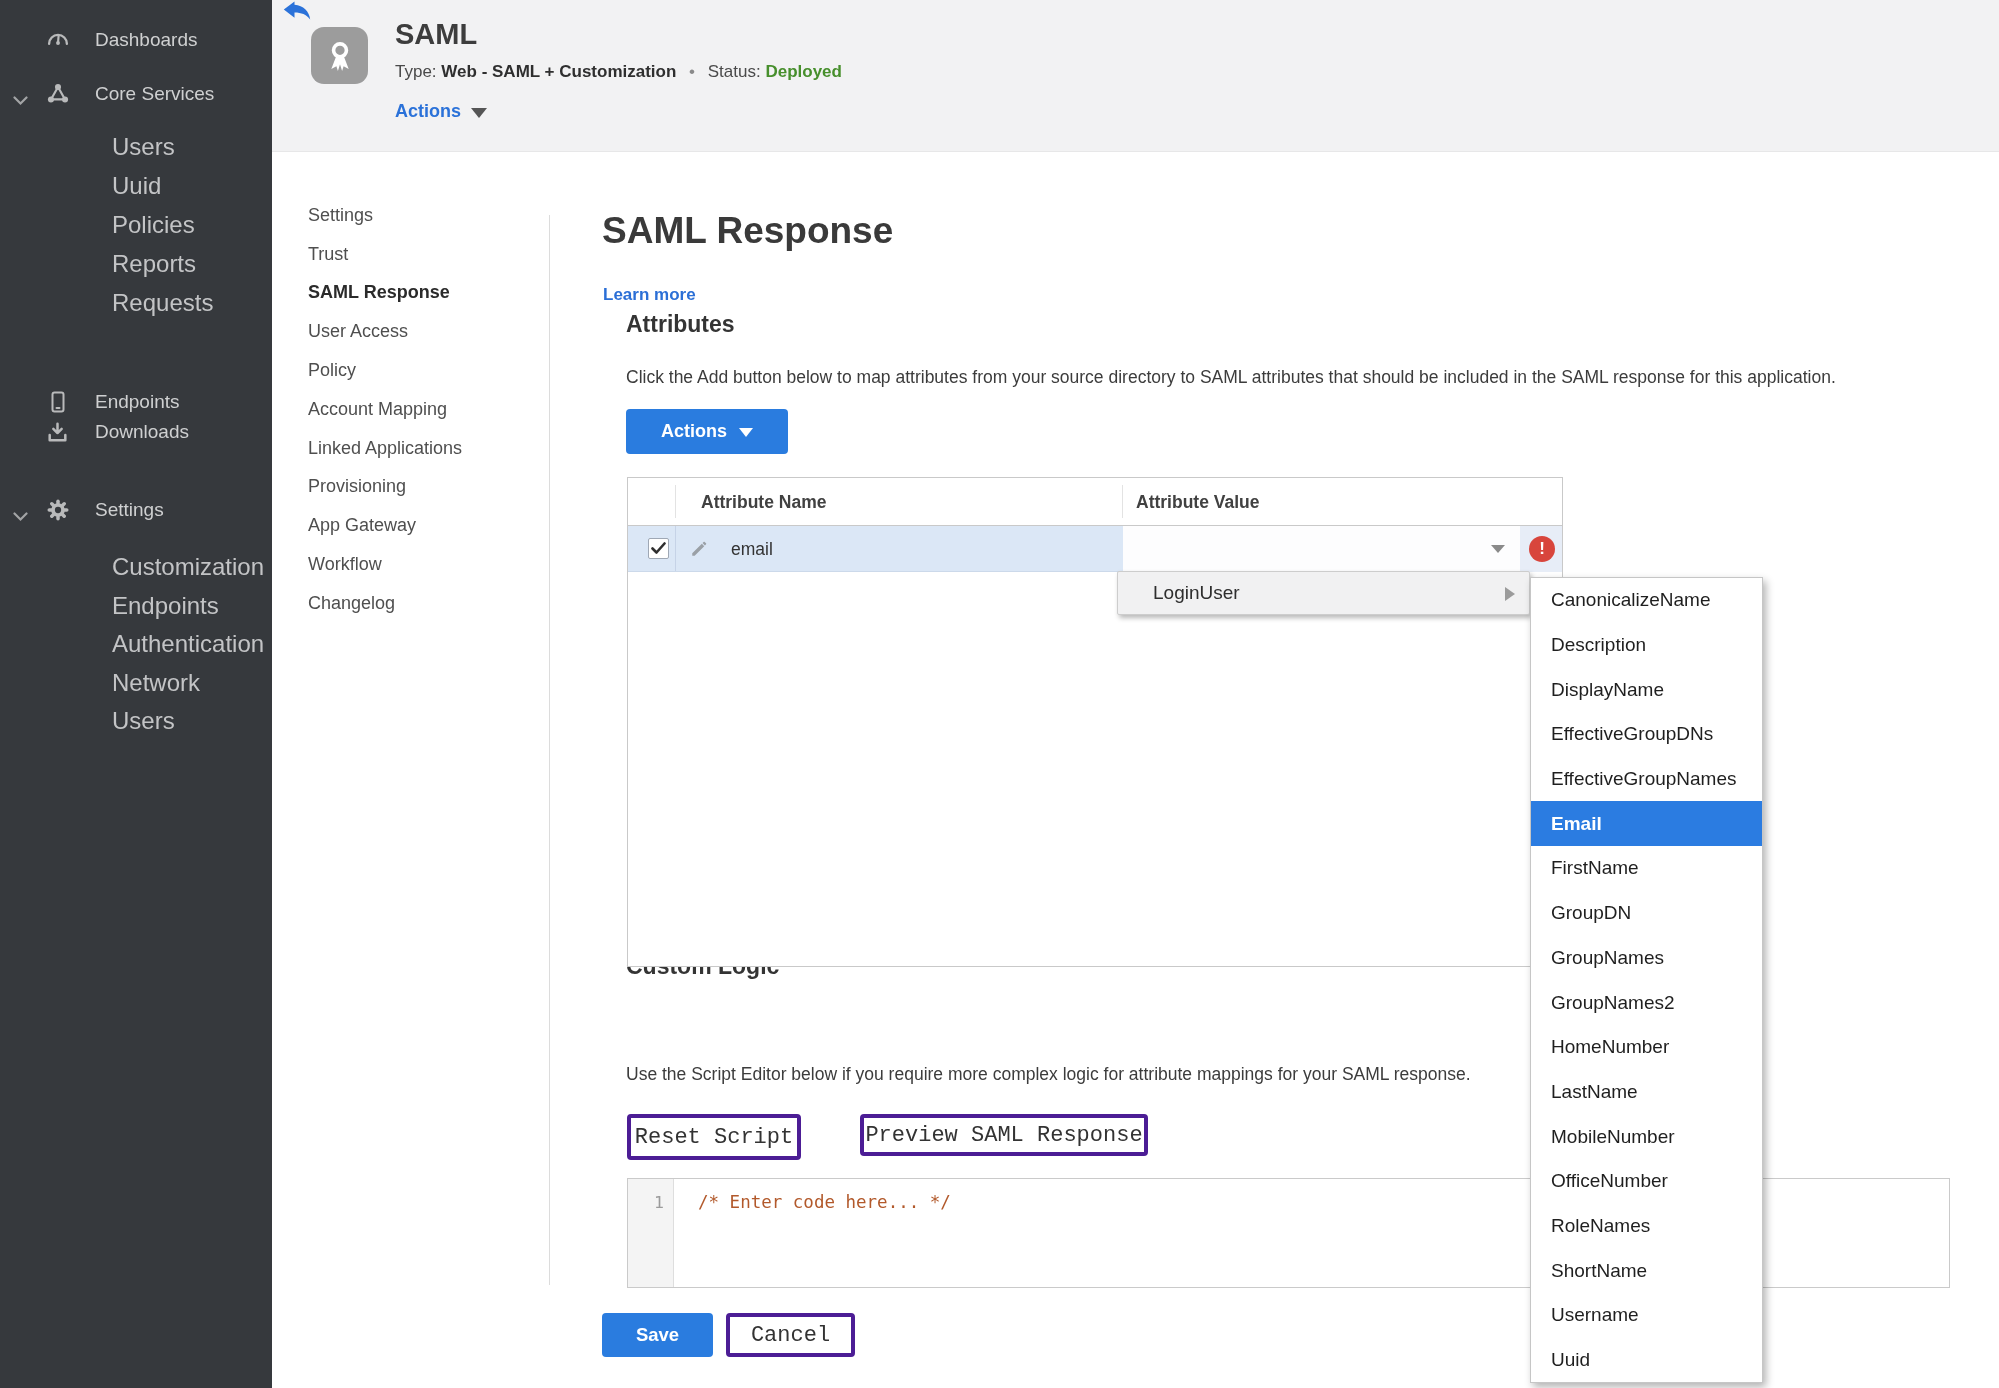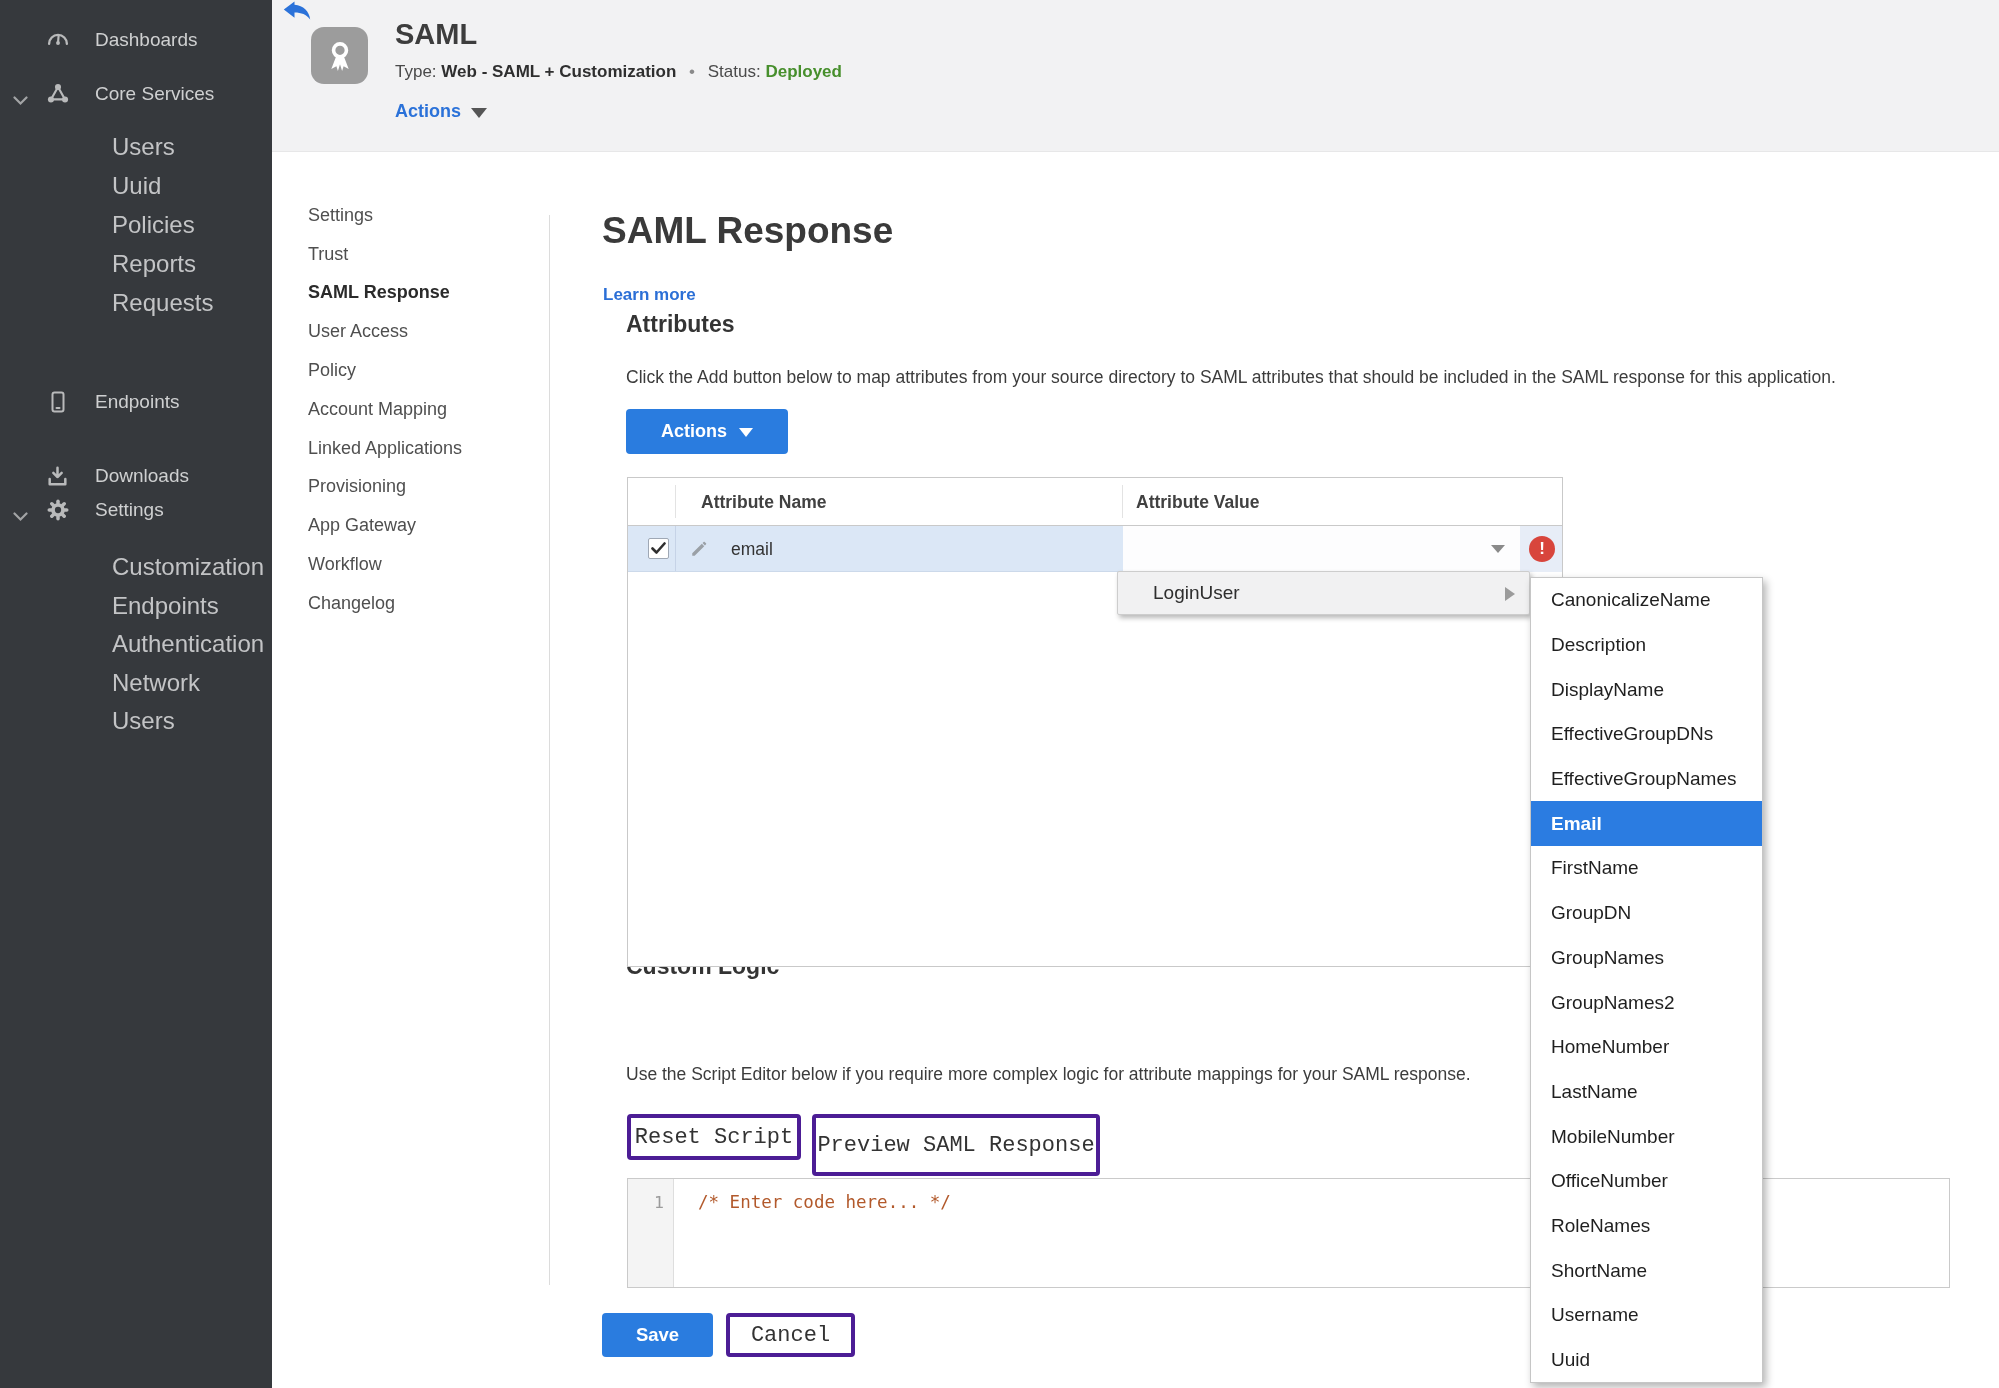--- a/index.html
+++ b/index.html
@@ -212,21 +212,21 @@
   <div class="sb-row" style="top:386px;height:32px;">
     <span class="sb-icon">
       <svg width="24" height="24" viewBox="0 0 24 24">
           <rect x="6.5" y="2.5" width="11" height="19" rx="2" stroke="#b9babb" stroke-width="2" fill="none"></rect>
           <line x1="10.5" y1="18" x2="13.5" y2="18" stroke="#b9babb" stroke-width="2" stroke-linecap="round"></line>
         </svg>
     </span>
     <span>Endpoints</span>
   </div>
 
-  <div class="sb-row" style="top:460px;height:32px;">
+  <div class="sb-row" style="top:416px;height:32px;">
     <span class="sb-icon">
       <svg width="25" height="25" viewBox="0 0 24 24">
           <path d="M12 3.5v9M8 8.5l4 4 4-4" stroke="#b9babb" stroke-width="2.4" fill="none" stroke-linecap="round" stroke-linejoin="round"></path>
           <path d="M4.5 14.5v5h15v-5" stroke="#b9babb" stroke-width="2.4" fill="none" stroke-linecap="round" stroke-linejoin="round"></path>
         </svg>
     </span>
     <span>Downloads</span>
   </div>
 
   <div class="sb-row" style="top:494px;height:32px;">
@@ -374,21 +374,21 @@
   <div class="dd-item">Username</div>
   <div class="dd-item">Uuid</div>
 </div>
 
 <div class="sec-heading" style="left:626px;top:953px;">Custom Logic</div>
 <div class="sec-desc" style="left:626px;top:1064px;">Use the Script Editor below if you require more complex logic for attribute mappings for your SAML response.</div>
 
 <button class="btn-plain" style="left:627px;top:1114px;width:174px;height:46px;">
   <span>Reset Script</span>
 </button>
-<button class="btn-plain" style="left:812px;top:1114px;width:288px;height:62px;">
+<button class="btn-plain" style="left:860px;top:1114px;width:288px;height:42px;">
   <span>Preview SAML Response</span>
 </button>
 
 <div class="code-editor">
   <div class="gutter">1</div>
   <div class="code-area">/* Enter code here... */</div>
 </div>
 
 <button class="btn-blue" style="left:602px;top:1313px;width:111px;height:44px;font-size:18.5px;">
   <span>Save</span>

